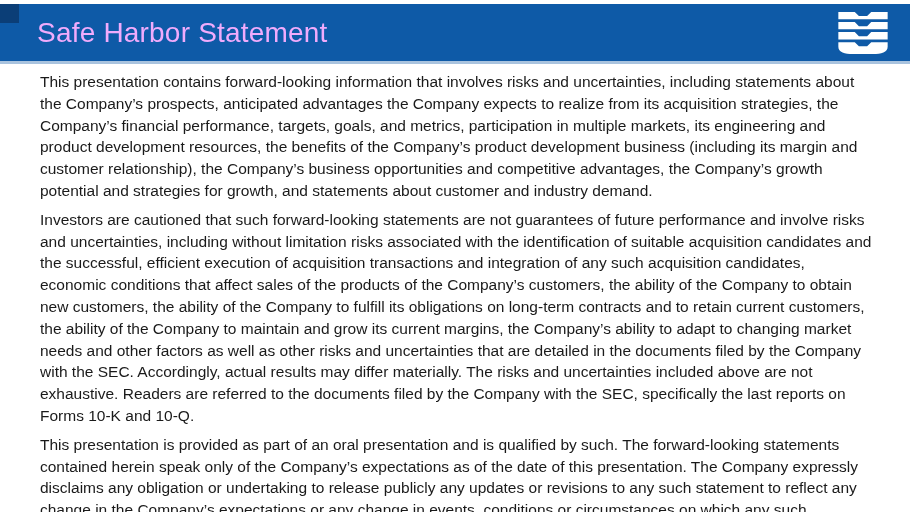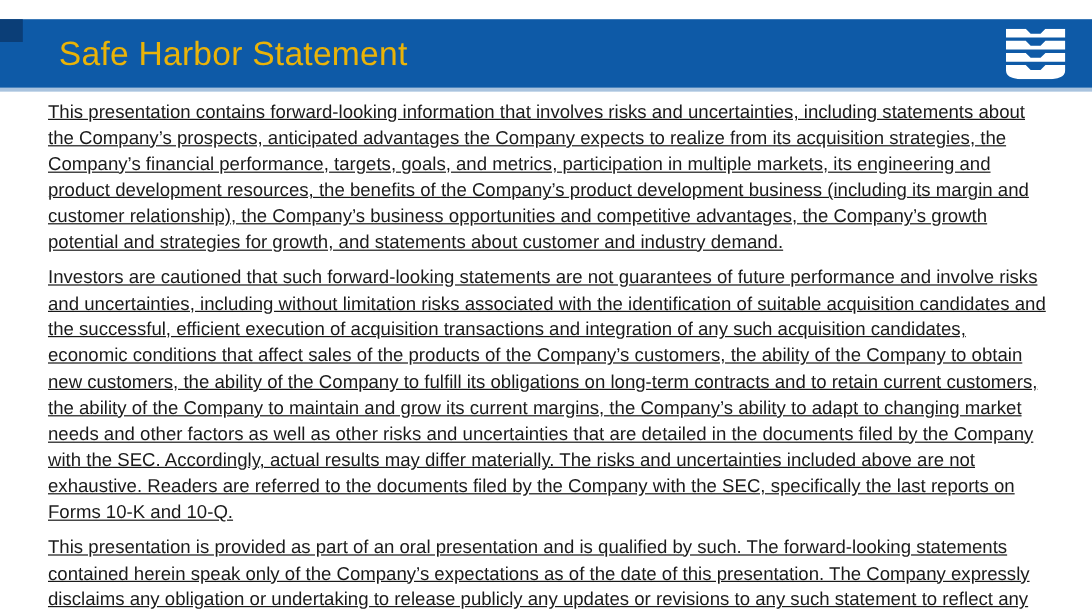--- a/index.html
+++ b/index.html
@@ -25,26 +25,26 @@
     }
     .corner-accent {
       position: absolute;
       left: 0;
       top: 0;
       width: 19px;
       height: 19px;
       background: #0B3E77;
     }
     .title {
-      margin: 16px;
+      margin: 4px;
       padding: 0 0 0 33px;
       line-height: 57px;
       font-size: 28px;
       font-weight: 400;
-      color: #eab308;
+      color: #f0abfc;
       letter-spacing: 0.2px;
     }
     .logo {
       position: absolute;
       top: 8px;
       right: 22px;
       width: 50px;
       height: 42px;
     }
     .logo svg {
@@ -54,21 +54,20 @@
     }
     .body {
       padding: 7px 36px 0 40px;
       color: #1A1A1A;
       font-size: 15.5px;
       line-height: 21.8px;
       text-align: left;
     }
     .body p {
       margin: 0 0 7px 0;
-      text-decoration: underline;
     }
   </style>
 </head>
 <body>
 
 <div class="slide">
 
   <header class="header">
     <div class="corner-accent"></div>
     <h1 class="title">Safe Harbor Statement</h1>

